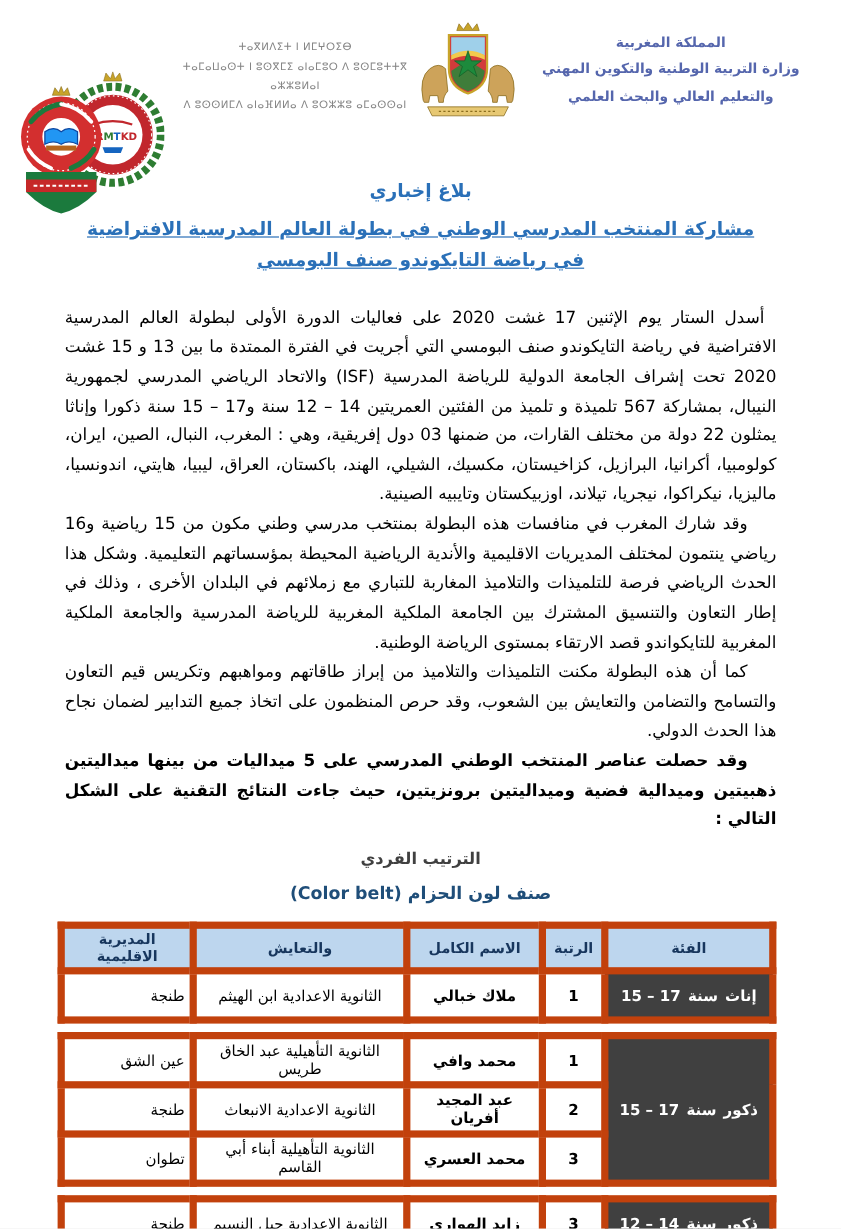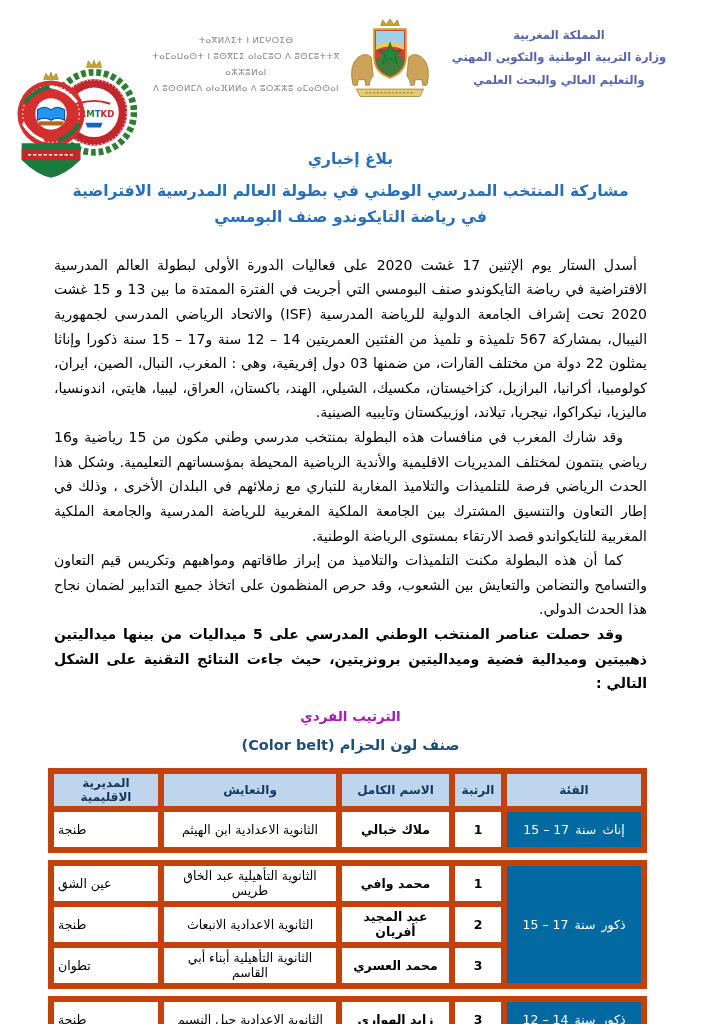--- a/index.html
+++ b/index.html
@@ -19,59 +19,59 @@
     direction:ltr; text-align:center; color:#858585;
     font-size:8.5px; line-height:1.9; letter-spacing:.4px;
   }
   .coat { position:absolute; top:18px; right:264px; width:94px; }
   .frmtkd { position:absolute; top:58px; right:564px; width:86px; }
   .school-logo { position:absolute; top:70px; left:9px; width:84px; }
   .header-space { height:150px; }
   
   .title-block { text-align:center; color:#2a70b8; font-weight:bold; }
   .release-title { font-size:15.5px; margin:0 0 10px; }
-  .main-title { font-size:15.5px; line-height:1.7; margin:0; }
+  .main-title { font-size:15.5px; line-height:1.7; margin:0;text-decoration:underline; }
   
   .content { padding:0 54px; }
   .body-text { margin-top:22px; }
   .body-text p {
     margin:0; font-size:14px; line-height:1.76;
     text-align:justify;
   }
   .p-indent-sm { text-indent:10px; }
   .p-indent { text-indent:24px; }
   .medals { font-weight:bold; margin-top:24px; }
-  .rank-head { margin-top:12px; text-align:center; color:#a21caf; font-weight:bold; font-size:13.5px; }
+  .rank-head { margin-top:12px; text-align:center; color:#404040; font-weight:bold; font-size:13.5px; }
   .belt-head { margin-top:3px; text-align:center; color:#1f4e79; font-weight:bold; font-size:14.5px; }
   
   .tables { margin-top:13px; }
   table.results {
     width:100%; border-collapse:collapse; table-layout:fixed;
     direction:rtl; margin-bottom:7px;
   }
   table.results col.w-cat { width:140px; }
   table.results col.w-rank { width:52px; }
   table.results col.w-name { width:113px; }
   table.results col.w-school { width:178px; }
   table.results col.w-dir { width:110px; }
   table.results th, table.results td { border:6px solid #c2410c; padding:2px 4px; }
   table.results thead th {
     background:#bdd6ee; color:#17365d; font-weight:bold;
     font-size:12px; height:26px; text-align:center;
   }
   table.results tbody td { height:31px; font-size:12.5px; vertical-align:middle; }
-  td.cat { background:#0369a1; color:#fff; font-weight:normal; }
+  td.cat { background:#404040; color:#fff; font-weight:bold; }
   .cat-line {
     display:flex; direction:ltr; justify-content:center; align-items:center;
     gap:6px; font-size:12.5px; white-space:nowrap;
   }
   td.c-rank { text-align:center; font-weight:bold; font-size:13.5px; }
   td.c-name { text-align:center; font-weight:bold; }
   td.c-school { text-align:center; font-size:12px; }
-  td.c-directorate { text-align:left; padding-right:7px; font-size:12.5px; }
+  td.c-directorate { text-align:right; padding-right:7px; font-size:12.5px; }
 </style>
 </head>
 <body>
 
 <div class="page">
 
   <div class="ministry">
     <div>المملكة المغربية</div>
     <div>وزارة التربية الوطنية والتكوين المهني</div>
     <div>والتعليم العالي والبحث العلمي</div>

